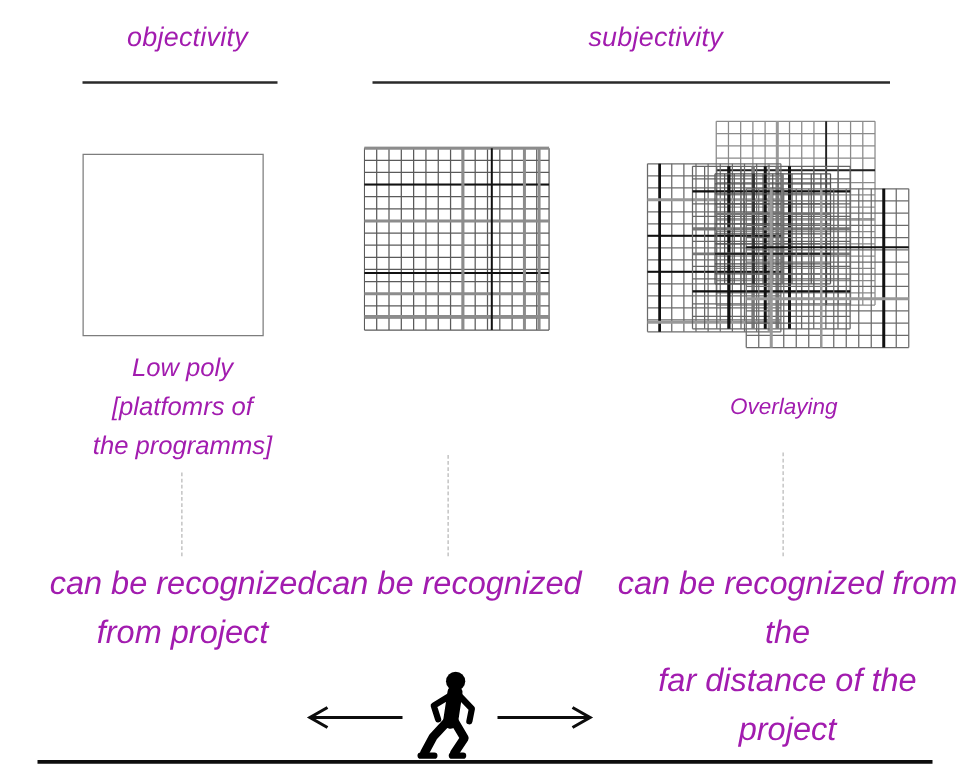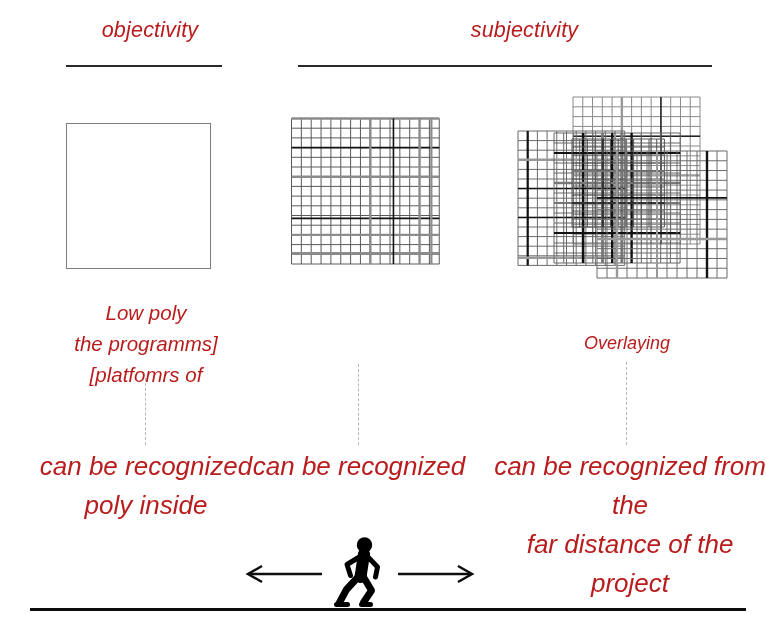--- a/index.html
+++ b/index.html
@@ -1,24 +1,24 @@
 <!DOCTYPE html>
 <html><head>
 <meta charset="utf-8">
 <style>
   html,body{margin:0;padding:0;background:#fff;}
   .stage{
     position:relative;width:766px;height:624px;background:#ffffff;
-    font-family:"Liberation Sans",sans-serif;font-style:italic;color:#b91c1c;
+    font-family:"Liberation Sans",sans-serif;font-style:italic;color:#a21caf;
     overflow:hidden;
   }
   .abs{position:absolute;}
   .hdr{font-size:21.5px;text-align:center;letter-spacing:.2px;}
   .rule{background:#2a2a2a;height:2px;}
-  .fig-label{text-align:center;font-size:20.5px;line-height:31px;margin-top:18px;}
+  .fig-label{text-align:center;font-size:20.5px;line-height:31px;}
   .fig-label.two{line-height:33px;}
   .desc{text-align:center;font-size:26px;line-height:39px;}
   .dash{border-left:1.6px dashed #b8b8b8;width:0;}
   .square{border:1.5px solid #7d7d7d;background:#fff;}
   .ground{background:#0d0d0d;}
   svg{display:block;}
 </style>
 </head>
 <body>
 
@@ -241,36 +241,36 @@
       <line x1="85" y1="186.01" x2="215" y2="186.01" stroke="#6b6b6b" stroke-width="1"></line>
       <line x1="105" y1="59" x2="105" y2="186.01" stroke="#999999" stroke-width="2.4"></line>
       <line x1="145" y1="59" x2="145" y2="186.01" stroke="#999999" stroke-width="2"></line>
       <line x1="195" y1="59" x2="195" y2="186.01" stroke="#111111" stroke-width="2.4"></line>
       <line x1="85" y1="105.89599999999999" x2="215" y2="105.89599999999999" stroke="#111111" stroke-width="1.6"></line>
       <line x1="85" y1="146.93" x2="215" y2="146.93" stroke="#999999" stroke-width="2.4"></line>
     </svg>
 
   <div class="abs fig-label" style="left:41px;top:279px;width:210px;">
     <div>Low poly</div>
+    <div>[platfomrs of</div>
     <div>the programms]</div>
-    <div>[platfomrs of</div>
   </div>
 
 
   <div class="abs fig-label" style="left:522px;top:310px;width:210px;font-size:18px;">
     <div>Overlaying</div>
   </div>
 
   <div class="abs dash" style="left:145px;top:378px;height:67px;"></div>
   <div class="abs dash" style="left:358px;top:364px;height:81px;"></div>
   <div class="abs dash" style="left:626px;top:362px;height:83px;"></div>
 
   <div class="abs desc" style="left:36px;top:447px;width:220px;">
     <div>can be recognized</div>
-    <div>poly inside</div>
+    <div>from project</div>
   </div>
 
   <div class="abs desc" style="left:249px;top:447px;width:220px;">
     <div>can be recognized</div>
   </div>
 
   <div class="abs desc" style="left:492px;top:447px;width:276px;">
     <div>can be recognized from the</div>
     <div>far distance of the project</div>
   </div>

